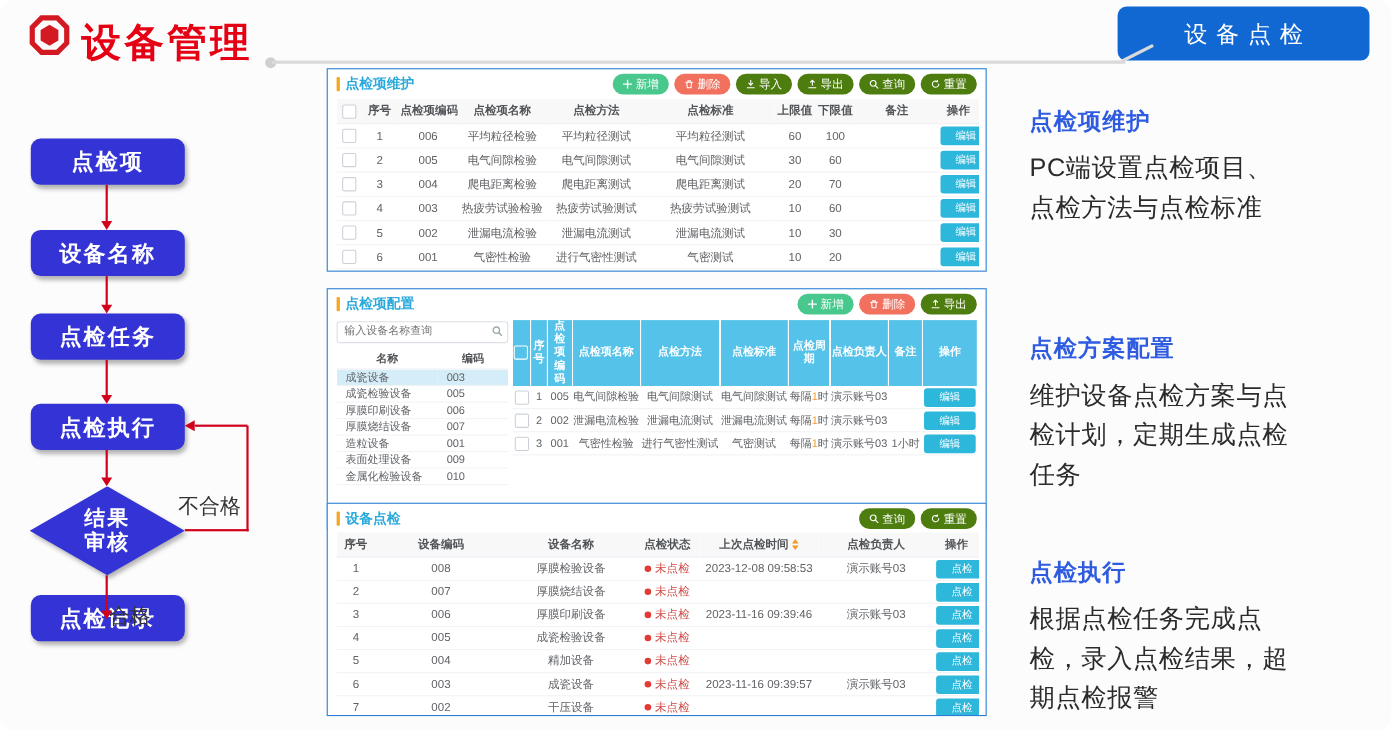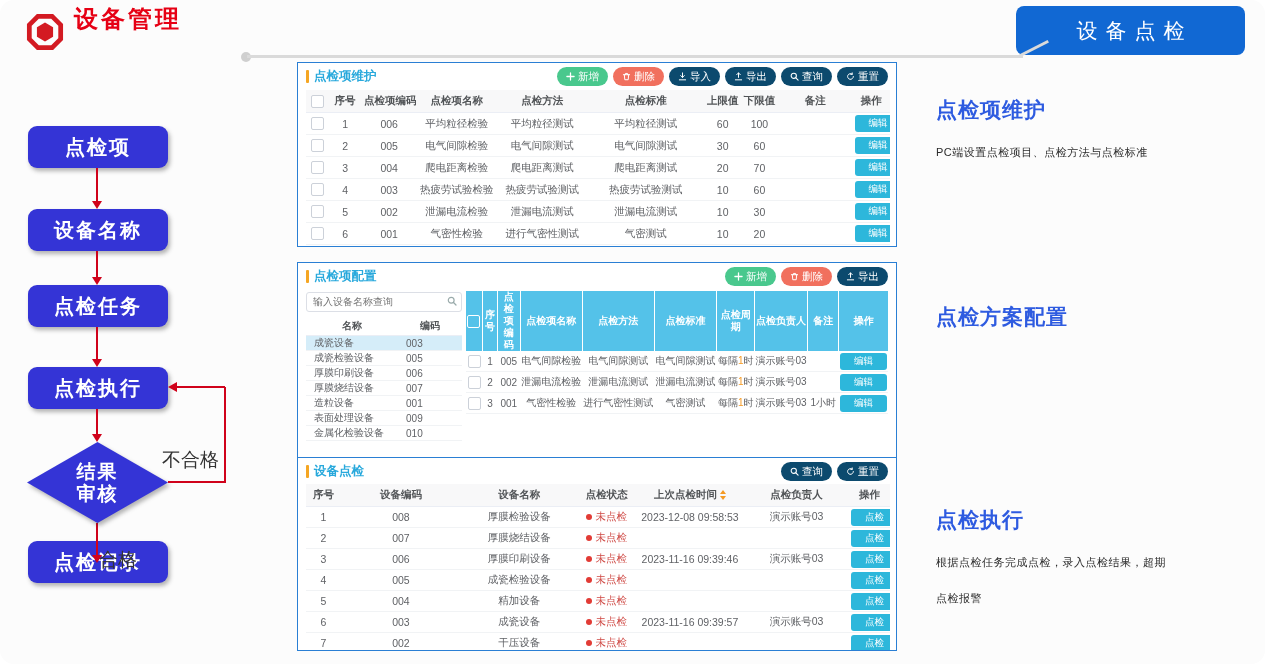--- a/index.html
+++ b/index.html
@@ -1,20 +1,20 @@
 <!DOCTYPE html>
 <html><head>
 <meta charset="utf-8">
 <style>
   html,body{margin:0;padding:0;background:#fff}
   .stage{position:relative;width:1265px;height:664px;background:#fcfcfc;font-family:"Liberation Sans","DejaVu Sans",sans-serif;overflow:hidden;border-radius:14px}
 
   
   .app-logo{position:absolute;left:26px;top:13px}
-  .app-title{position:absolute;left:74px;top:3px;font-size:24px;font-weight:800;color:#e60014;letter-spacing:3px}
+  .app-title{position:absolute;left:74px;top:15px;font-size:36px;font-weight:800;color:#e60014;letter-spacing:3px}
   .corner-btn{position:absolute;left:1016px;top:6px;width:229px;height:49px;background:#1168d3;border:none;border-radius:8px;color:#fff;font-size:21px;letter-spacing:8px;text-indent:8px;display:flex;align-items:center;justify-content:center;font-family:inherit;cursor:pointer}
   .tl-dot{position:absolute;left:241px;top:52px;width:10px;height:10px;border-radius:50%;background:#cfcfcf}
   .tl-line{position:absolute;left:247px;top:55px;width:776px;height:3px;background:#dadada}
   .tl-diag{position:absolute;left:1018px;top:47px;width:32px;height:3px;background:#dadada;transform:rotate(-27deg)}
 
   
   .flow-box{position:absolute;left:28px;width:140px;height:42px;background:#3434d6;border-radius:9px;color:#fff;font-weight:bold;font-size:20px;letter-spacing:2px;display:flex;align-items:center;justify-content:center;box-shadow:2px 3px 4px rgba(40,40,40,.35)}
   #fb1{top:126px}#fb2{top:209px}#fb3{top:285px}#fb4{top:367px}#fb5{top:541px}
   .va{position:absolute;left:96px;width:2px;background:#d0021b}
   .ah{position:absolute;left:92px;width:0;height:0;border-left:5px solid transparent;border-right:5px solid transparent;border-top:8px solid #d0021b}
@@ -31,21 +31,21 @@
   .panel{position:absolute;left:297px;width:600px;background:#fff;border:1px solid #2a7fd4;box-sizing:border-box;overflow:hidden}
   #panel1{top:62px;height:185px}
   #panel2{top:262px;height:220px}
   #panel3{top:457px;height:194px}
   .phead{position:relative;height:27px;display:flex;align-items:center;padding:0 8px}
   #panel2 .phead,#panel3 .phead{height:26px}
   .tbar{width:3px;height:13px;background:#f5a623;margin-right:5px;border-radius:1px}
   .ptitle{color:#29a9dc;font-weight:bold;font-size:12.5px}
   .pbtns{position:absolute;right:8px;top:4px;display:flex;gap:5px}
   .pill{height:19px;border-radius:10px;color:#fff;font-size:10.5px;display:inline-flex;align-items:center;gap:3px;padding:0 9px;border:none;cursor:pointer;font-family:inherit}
-  .g{background:#49c88d}.r{background:#f1705e}.t{background:#0c4a6e}
+  .g{background:#49c88d}.r{background:#f1705e}.t{background:#4d7c0f}
 
   .tbl{width:584px;margin:0 8px;border-collapse:collapse;table-layout:fixed;font-size:10.5px;color:#606266}
   .tbl th{background:#f8f8f9;color:#515457;font-weight:bold;height:22px;padding:0 2px;border-bottom:1px solid #ebeef5;overflow:hidden;white-space:nowrap}
   .tbl td{height:21px;padding:0 2px;text-align:center;border-bottom:1px solid #f1f3f5;overflow:hidden;white-space:nowrap}
   #panel3 .tbl td{height:20px}
   .ck{display:inline-block;width:11px;height:11px;border:1px solid #ccd1d9;border-radius:2px;background:#fff;vertical-align:middle}
   .ckw{border-color:#fff;background:transparent}
   .mini{display:inline-block;background:#2db7db;color:#fff;font-size:9.5px;padding:2px 14px;border-radius:3px;border:none;cursor:pointer;font-family:inherit}
 
   .p2body{display:flex;padding:0 8px;margin-top:2px}
@@ -68,21 +68,21 @@
   .sort{display:inline-block;vertical-align:middle;margin-left:3px}
   .s-up{width:0;height:0;border-left:3.5px solid transparent;border-right:3.5px solid transparent;border-bottom:4px solid #f59a23;margin-bottom:1.5px}
   .s-dn{width:0;height:0;border-left:3.5px solid transparent;border-right:3.5px solid transparent;border-top:4px solid #f59a23}
 
   
   .desc{position:absolute;left:936px}
   #d1{top:96px;width:230px}
   #d2{top:303px;width:258px}
   #d3{top:506px;width:240px}
   .desc h3{margin:0 0 10px;font-size:21px;color:#2e5be0;letter-spacing:1px}
-  .desc p{margin:0;font-size:11px;color:#2b2b2b;line-height:36px;letter-spacing:.5px}
+  .desc p{margin:0;font-size:23px;color:#2b2b2b;line-height:36px;letter-spacing:.5px}
 </style>
 </head>
 <body>
 
 <div class="stage">
 
   <svg class="app-logo" width="38" height="38" viewBox="0 0 40 40">
     <polygon points="12.5,3.5 27.5,3.5 36.5,12.5 36.5,27.5 27.5,36.5 12.5,36.5 3.5,27.5 3.5,12.5" fill="none" stroke="#d31a22" stroke-width="5"></polygon>
     <polygon points="20,10 28.5,15 28.5,25 20,30 11.5,25 11.5,15" fill="#d31a22"></polygon>
   </svg>
@@ -549,19 +549,20 @@
         </tbody>
     </table>
   </div>
 
   <div class="desc" id="d1">
     <h3>点检项维护</h3>
     <p>PC端设置点检项目、点检方法与点检标准</p>
   </div>
   <div class="desc" id="d2">
     <h3>点检方案配置</h3>
+    <p>维护设备点检方案与点检计划，定期生成点检任务</p>
   </div>
   <div class="desc" id="d3">
     <h3>点检执行</h3>
     <p>根据点检任务完成点检，录入点检结果，超期点检报警</p>
   </div>
 
 </div>
 
 </body></html>

